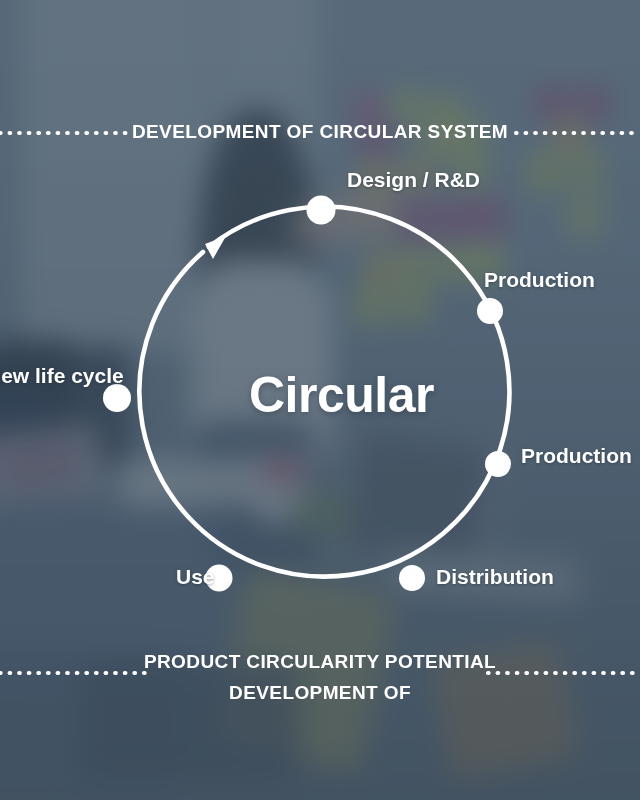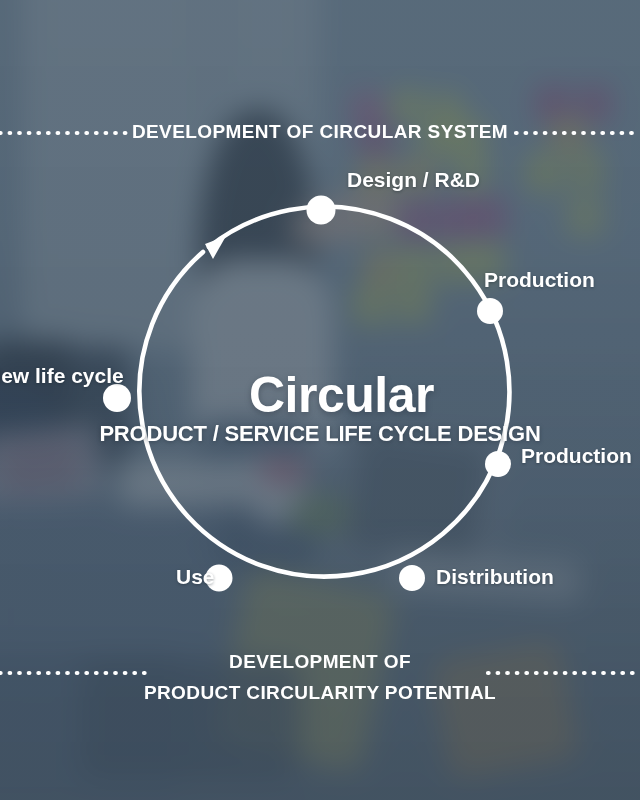--- a/index.html
+++ b/index.html
@@ -364,20 +364,19 @@
   <div class="band-label" id="top-band-label">DEVELOPMENT OF CIRCULAR SYSTEM</div>
 
   <div class="node-label" id="label-design">Design / R&amp;D</div>
   <div class="node-label" id="label-materials">Production</div>
   <div class="node-label" id="label-production">Production</div>
   <div class="node-label" id="label-distribution">Distribution</div>
   <div class="node-label" id="label-use">Use</div>
   <div class="node-label" id="label-newlife">New life cycle</div>
 
   <div class="center-title">Circular</div>
-  <div class="center-sub">PRODUCT / SERVICE LIFE CYCLE DESIGN</div>
 
   <div class="bottom-band">
+    <div>PRODUCT CIRCULARITY POTENTIAL</div>
     <div>DEVELOPMENT OF</div>
-    <div>PRODUCT CIRCULARITY POTENTIAL</div>
   </div>
 
 </div>
 
 </body></html>

